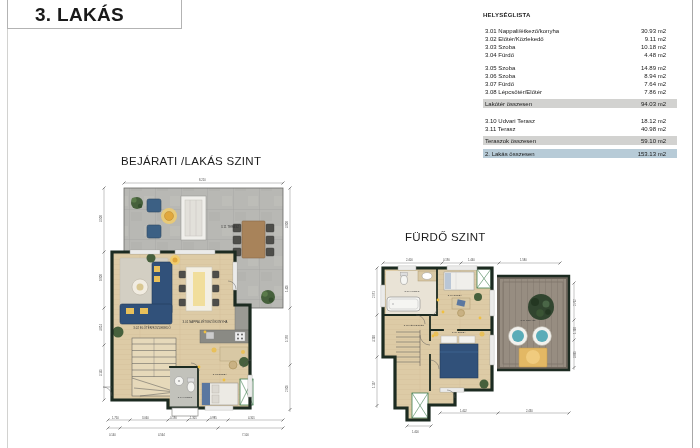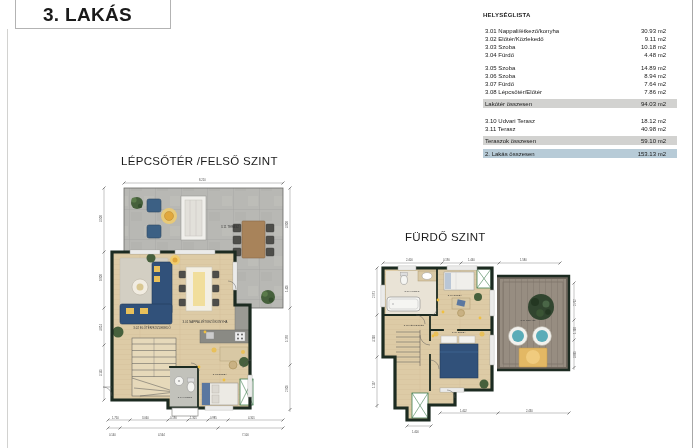--- a/index.html
+++ b/index.html
@@ -1,20 +1,20 @@
 <!DOCTYPE html>
 <html><head>
 <meta charset="utf-8">
 <style>
   html,body{margin:0;padding:0;background:#fff;}
   .page{position:relative;width:700px;height:448px;background:#ffffff;overflow:hidden;
         font-family:"Liberation Sans",sans-serif;color:#1a1a1a;}
   .vrule-left{position:absolute;left:7px;top:29px;width:1px;height:419px;background:#d2d2d0;}
   .vrule-right{position:absolute;left:692px;top:0;width:1px;height:448px;background:#a8a8a8;}
-  .title-box{position:absolute;left:15px;top:0;width:156px;height:29px;background:#fff;
+  .title-box{position:absolute;left:7px;top:0;width:175px;height:29px;background:#fff;
              border:1px solid #b3b3b3;border-top:none;box-sizing:border-box;}
   .title-box span{display:block;padding:4px 0 0 27px;font-size:19px;font-weight:bold;letter-spacing:.3px;}
   .plan-title{position:absolute;font-size:11.5px;letter-spacing:.3px;color:#1c1c1c;white-space:nowrap;}
   .pt-upper{left:121px;top:155px;}
   .pt-lower{left:405px;top:231px;}
 
   
   .roomlist{position:absolute;left:483px;top:11px;width:194px;font-size:6px;line-height:8px;}
   .rl-header{font-size:6px;font-weight:bold;letter-spacing:.2px;margin-bottom:8px;}
   .rl-row{display:flex;justify-content:space-between;height:8px;}
@@ -423,21 +423,21 @@
     </g>
   </svg>
 
   <div class="vrule-left"></div>
   <div class="vrule-right"></div>
 
   <div class="title-box">
     <span>3. LAKÁS</span>
   </div>
 
-  <div class="plan-title pt-upper">LÉPCSŐTÉR /FELSŐ SZINT</div>
+  <div class="plan-title pt-upper">BEJÁRATI /LAKÁS SZINT</div>
   <div class="plan-title pt-lower">FÜRDŐ SZINT</div>
 
   <div class="roomlist">
     <div class="rl-header">HELYSÉGLISTA</div>
 
     <div class="rl-row">
         <span class="nm">3.01 Nappali/étkező/konyha</span>
         <span class="ar">30.93 m2</span>
       </div>
     <div class="rl-row">

